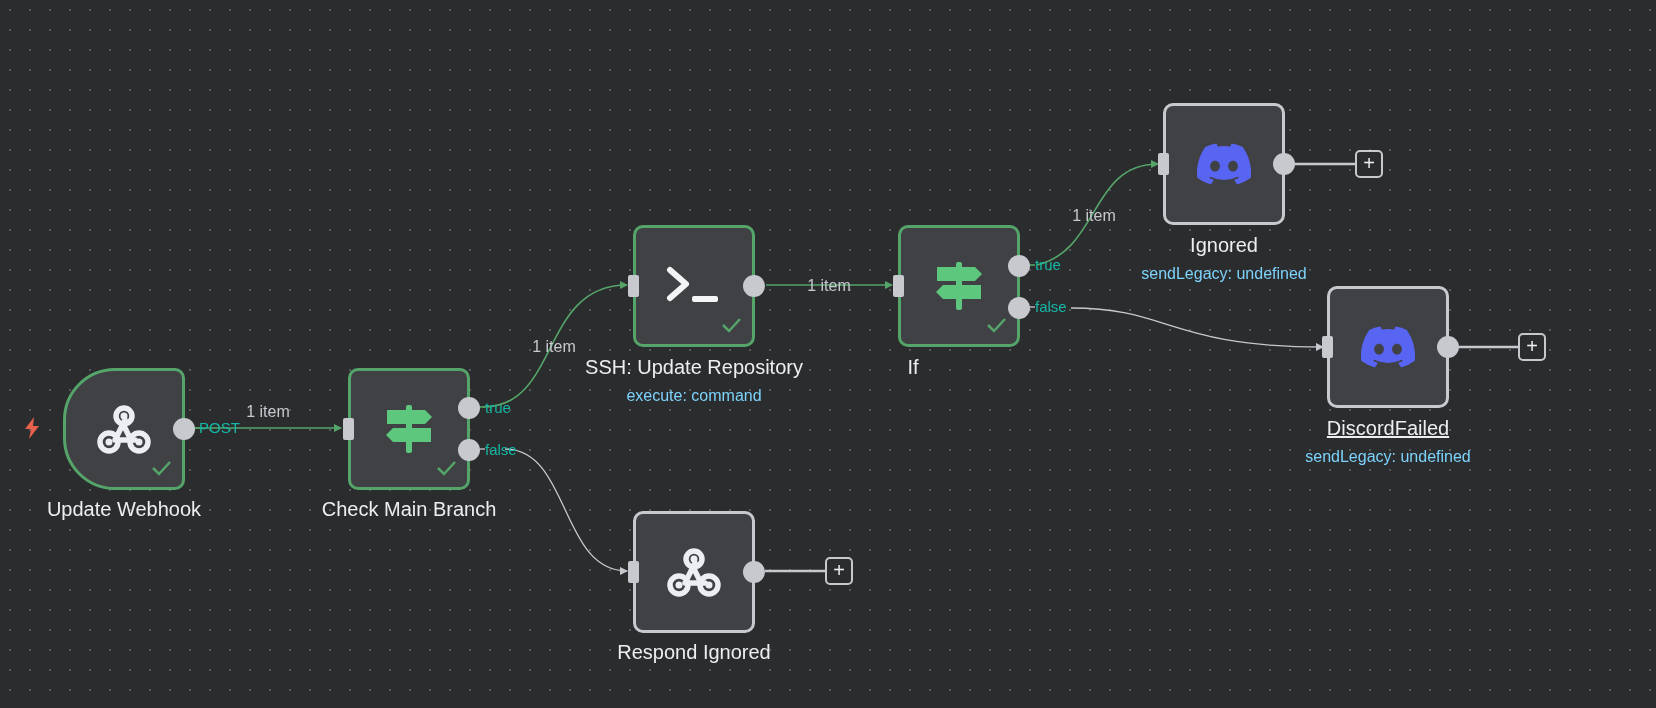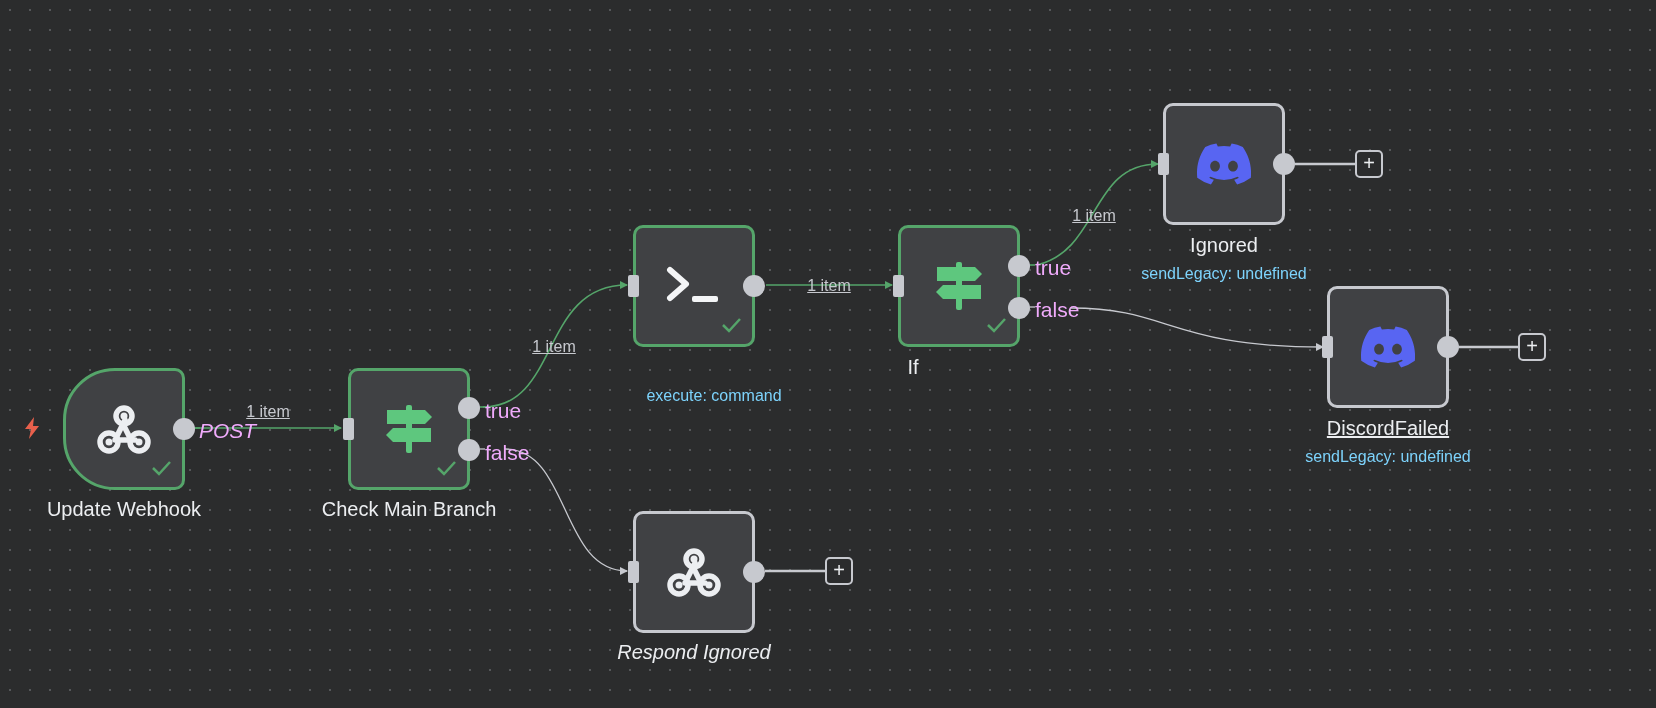--- a/index.html
+++ b/index.html
@@ -36,26 +36,25 @@
   }
   .node-label {
     position: absolute; color: #eceef1; font-size: 20px; white-space: nowrap;
     transform: translateX(-50%); text-align: center;
   }
   .node-sub {
     position: absolute; color: #7dd3fc; font-size: 16px; white-space: nowrap;
     transform: translateX(-50%); text-align: center;
   }
   .port-label {
-    position: absolute; color: #f0abfc; font-size: 21px; white-space: nowrap;
+    position: absolute; color: #14b8a6; font-size: 15px; white-space: nowrap;
   }
   .edge-label {
     position: absolute; color: #c7c9cf; font-size: 16px; white-space: nowrap;
     transform: translate(-50%, -50%);
-    text-decoration: underline;
   }
   .plus-btn {
     position: absolute; box-sizing: border-box; width: 28px; height: 28px;
     border: 2px solid #c7c9cf; border-radius: 5px; background: #2b2c2d;
     color: #eceef1; font-size: 20px; line-height: 23px; text-align: center;
   }
   .trigger-bolt { position: absolute; }
 </style>
 </head>
 <body>
@@ -113,21 +112,21 @@
         <circle cx="29" cy="14" r="3.5" fill="#eceef1"></circle>
         <circle cx="14" cy="40" r="3.5" fill="#eceef1"></circle>
         <circle cx="44" cy="40" r="3.5" fill="#eceef1"></circle>
       </svg>
     </div>
     <svg class="check" viewBox="0 0 22 22">
         <path d="M3 11 L9 17 L20 5" stroke="#55a56a" stroke-width="2.5" fill="none"></path>
       </svg>
     <div class="handle-out" style="right:-13px; top:47px;"></div>
   </div>
-  <div class="port-label" style="left:199px; top:419px;font-style:italic;">POST</div>
+  <div class="port-label" style="left:199px; top:419px;">POST</div>
   <div class="node-label" style="left:124px; top:498px;">Update Webhook</div>
 
   <div class="node success" style="left:348px; top:368px;">
     <div class="handle-in"></div>
     <div class="node-icon">
       <svg width="52" height="52" viewBox="0 0 52 52">
         <rect x="23" y="2" width="6" height="48" rx="2" fill="#5ec77e"></rect>
         <path d="M4 7 L42 7 L49 14 L42 21 L4 21 Z" fill="#5ec77e"></path>
         <path d="M10 25 L48 25 L48 39 L10 39 L3 32 Z" fill="#5ec77e"></path>
       </svg>
@@ -148,21 +147,22 @@
       <svg width="56" height="40" viewBox="0 0 56 40">
         <path d="M4 4 L20 18 L4 32" stroke="#f4f5f7" stroke-width="6" fill="none" stroke-linecap="round" stroke-linejoin="round"></path>
         <rect x="26" y="30" width="26" height="6" rx="2" fill="#f4f5f7"></rect>
       </svg>
     </div>
     <svg class="check" viewBox="0 0 22 22">
         <path d="M3 11 L9 17 L20 5" stroke="#55a56a" stroke-width="2.5" fill="none"></path>
       </svg>
     <div class="handle-out" style="right:-13px; top:47px;"></div>
   </div>
-  <div class="node-sub" style="left:694px; top:387px;margin-left:20px;">execute: command</div>
+  <div class="node-label" style="left:694px; top:356px;">SSH: Update Repository</div>
+  <div class="node-sub" style="left:694px; top:387px;">execute: command</div>
 
   <div class="node success" style="left:898px; top:225px;">
     <div class="handle-in"></div>
     <div class="node-icon">
       <svg width="52" height="52" viewBox="0 0 52 52">
         <rect x="23" y="2" width="6" height="48" rx="2" fill="#5ec77e"></rect>
         <path d="M4 7 L42 7 L49 14 L42 21 L4 21 Z" fill="#5ec77e"></path>
         <path d="M10 25 L48 25 L48 39 L10 39 L3 32 Z" fill="#5ec77e"></path>
       </svg>
     </div>
@@ -215,19 +215,19 @@
           <circle cx="44" cy="40" r="9"></circle>
         </g>
         <circle cx="29" cy="14" r="3.5" fill="#eceef1"></circle>
         <circle cx="14" cy="40" r="3.5" fill="#eceef1"></circle>
         <circle cx="44" cy="40" r="3.5" fill="#eceef1"></circle>
       </svg>
     </div>
     <div class="handle-out" style="right:-13px; top:47px;"></div>
   </div>
   <div class="plus-btn" style="left:825px; top:557px;">+</div>
-  <div class="node-label" style="left:694px; top:641px;font-style:italic;">Respond Ignored</div>
+  <div class="node-label" style="left:694px; top:641px;">Respond Ignored</div>
 
   <div class="edge-label" style="left:268px; top:412px;">1 item</div>
   <div class="edge-label" style="left:554px; top:347px;">1 item</div>
   <div class="edge-label" style="left:829px; top:286px;">1 item</div>
   <div class="edge-label" style="left:1094px; top:216px;">1 item</div>
 </div>
 
 </body></html>

